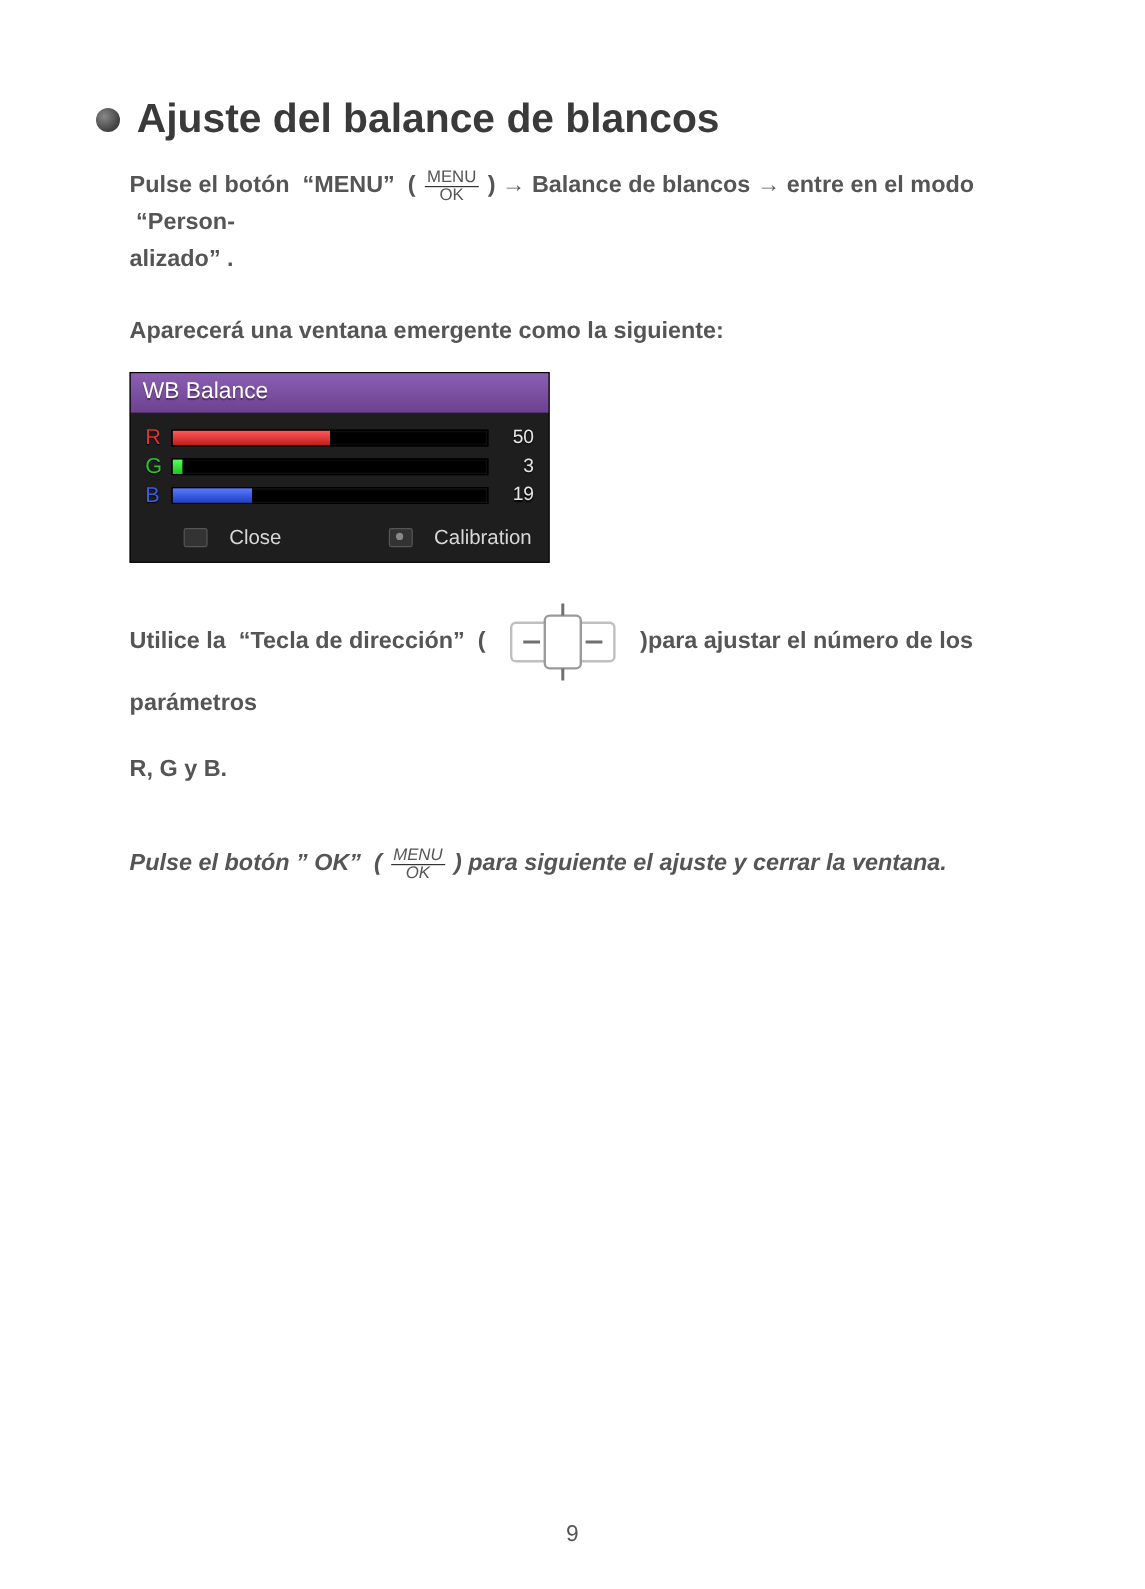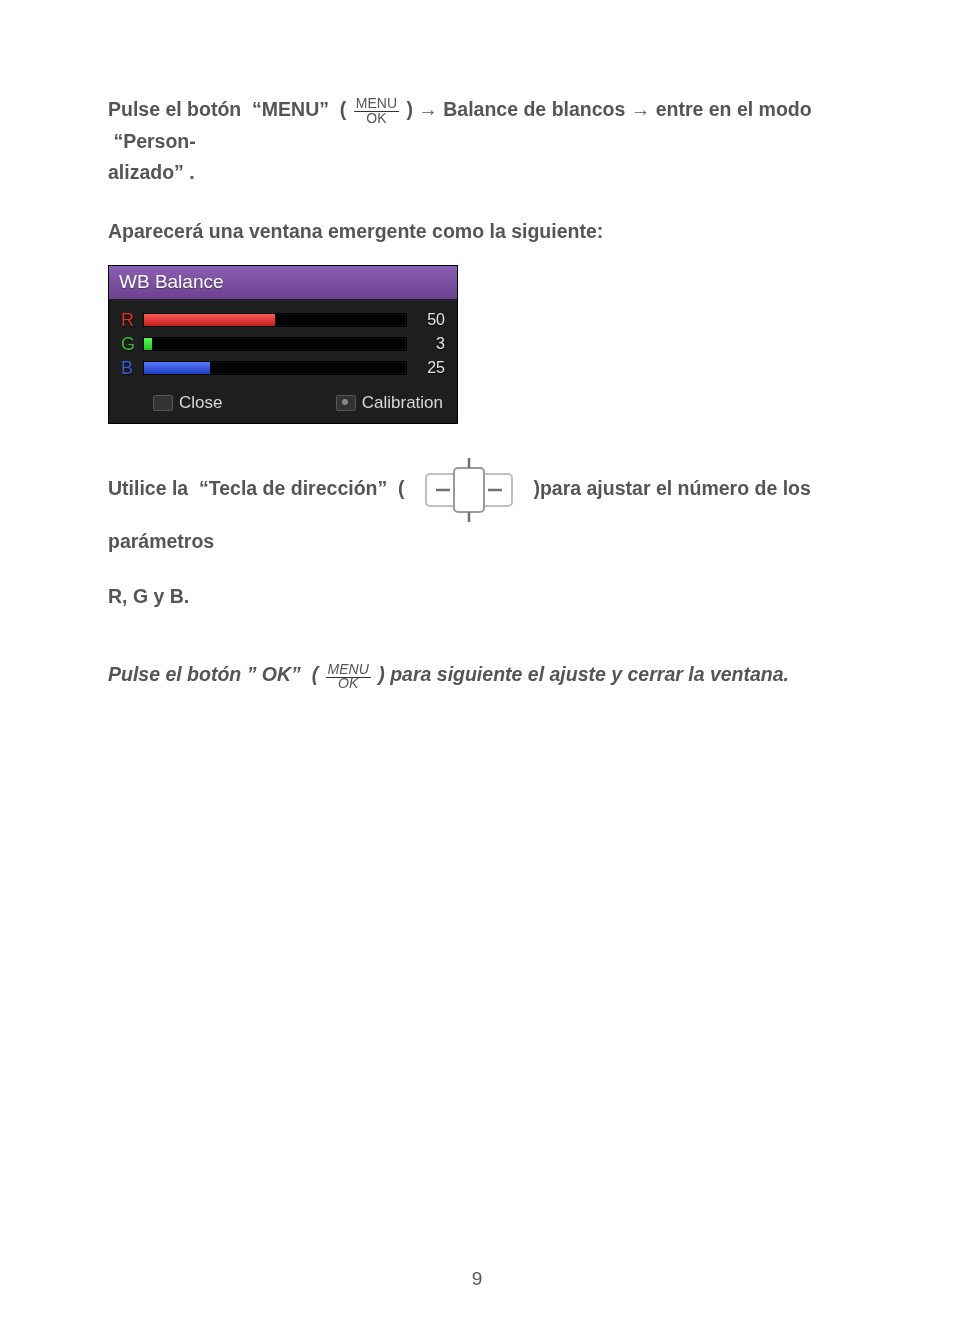--- a/index.html
+++ b/index.html
@@ -130,21 +130,21 @@
   }
   .wb-footer {
     display: flex;
     justify-content: space-between;
     padding: 8px 14px 10px 44px;
     color: #d8d8d8;
     font-family: Arial, sans-serif;
     font-size: 17px;
     background: #1e1e1e;
   }
-  .wb-footer span { display: inline-flex; align-items: center; gap: 6px; }
+  .wb-footer span { display: inline-flex; align-items: center; gap: 18px; }
   .mini-icon {
     display: inline-block;
     width: 18px; height: 14px;
     background: #333;
     border: 1px solid #555;
     border-radius: 2px;
     position: relative;
   }
   .mini-icon.cam::after{
     content:"";
@@ -194,20 +194,24 @@
     text-align:center;
     font-size:19px;
     color:#555;
   }
 </style>
 </head>
 <body>
 
 <div class="page">
 
+  <div class="title-row">
+    <span class="bullet"></span>
+    <h1>Ajuste del balance de blancos</h1>
+  </div>
 
 
   <div class="step-block">
     <span>Pulse el botón &nbsp;“MENU”&nbsp; (</span>
     <span class="menu-ok">
       <span class="top">MENU</span><br>
       <span class="bot">OK</span>
     </span>
     <span>) → Balance de blancos → entre en el modo &nbsp;“Person-</span><br>
     <span>alizado”&nbsp;.</span>
@@ -230,21 +234,21 @@
         <span class="wb-bar">
             <span class="wb-fill g" style="width:3%"></span>
           </span>
         <span class="wb-val">3</span>
       </div>
       <div class="wb-row">
         <span class="wb-label b">B</span>
         <span class="wb-bar">
             <span class="wb-fill b" style="width:25%"></span>
           </span>
-        <span class="wb-val">25</span>
+        <span class="wb-val">19</span>
       </div>
     </div>
     <div class="wb-footer">
       <span>
         <span class="mini-icon"></span>
         <span>Close</span>
       </span>
       <span>
         <span class="mini-icon cam"></span>
         <span>Calibration</span>

